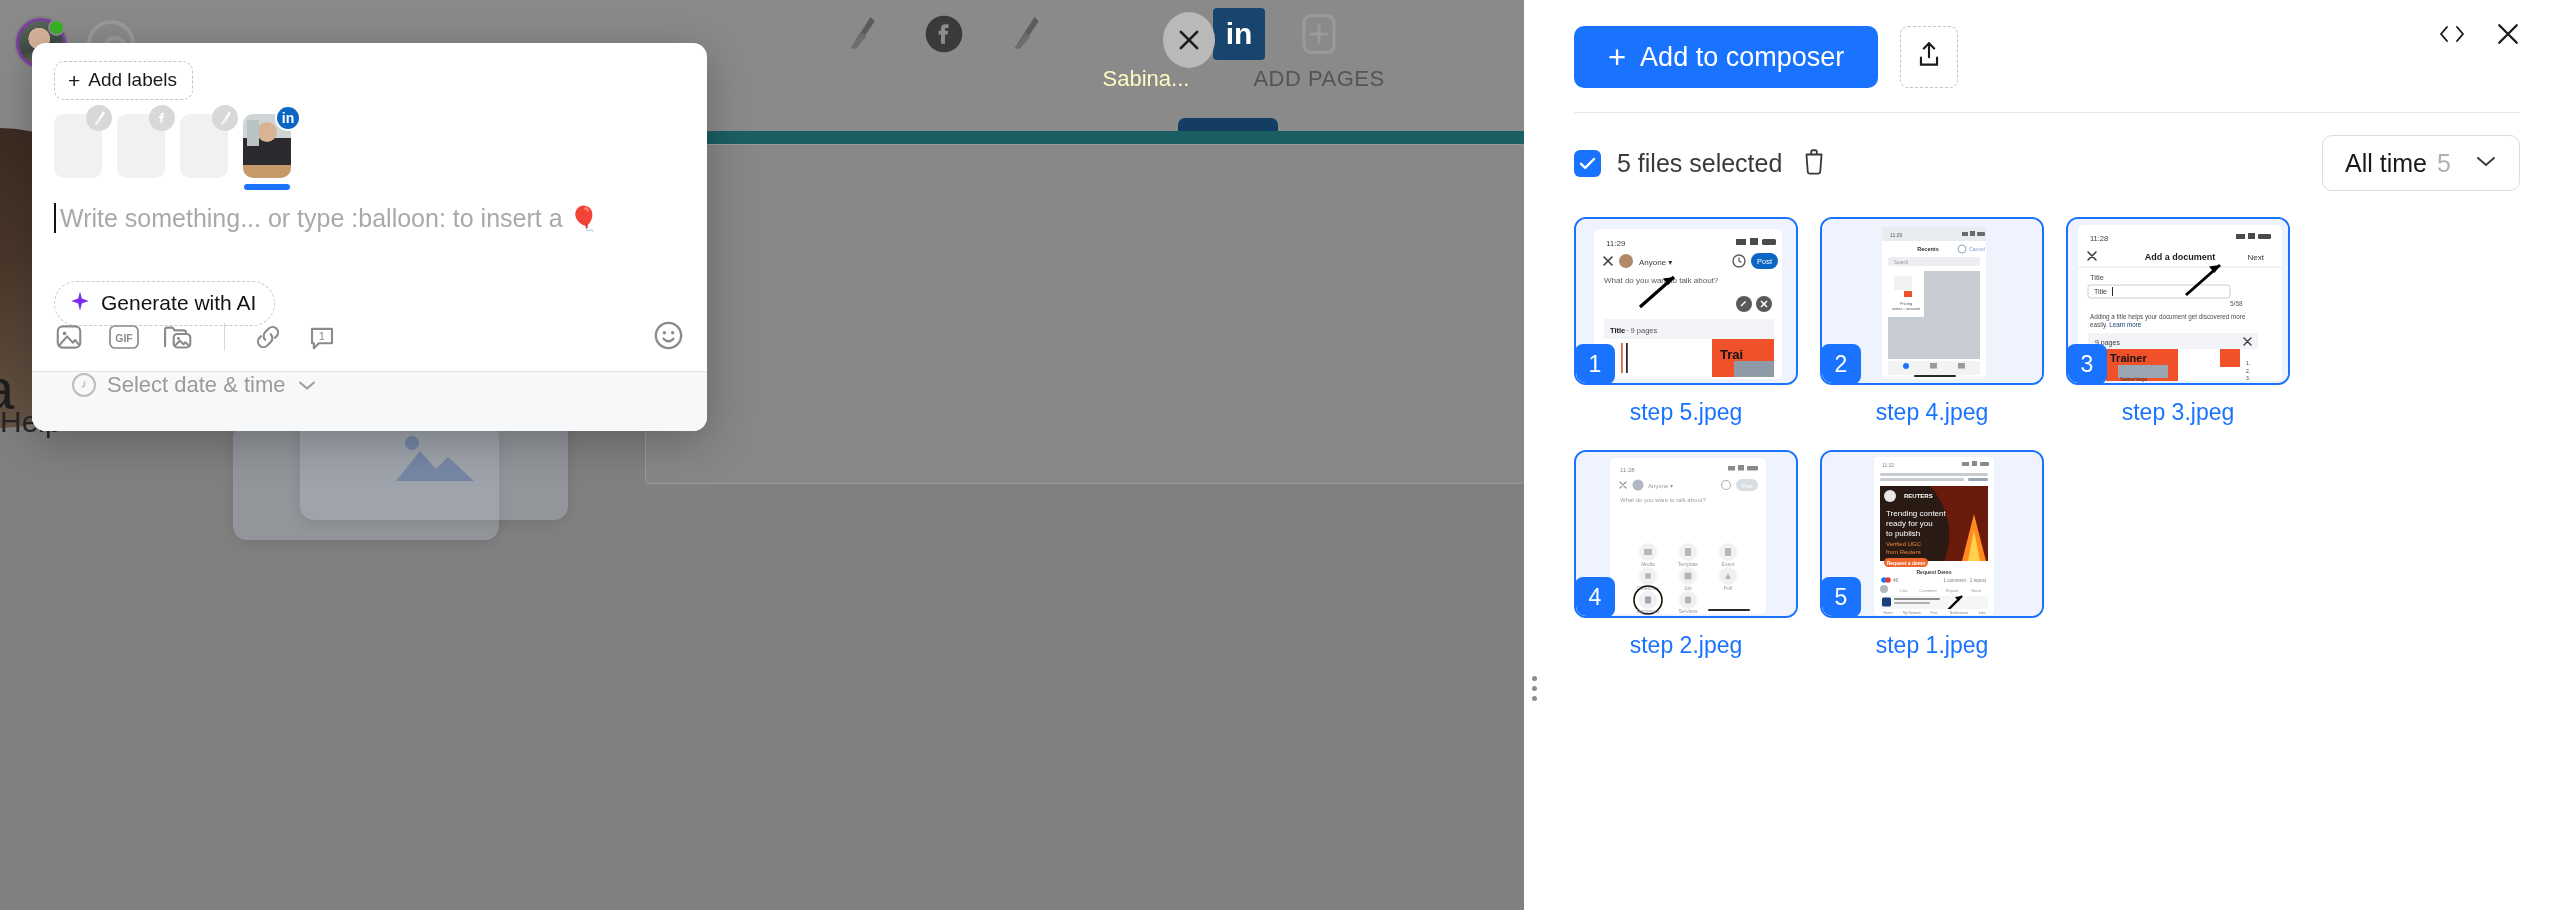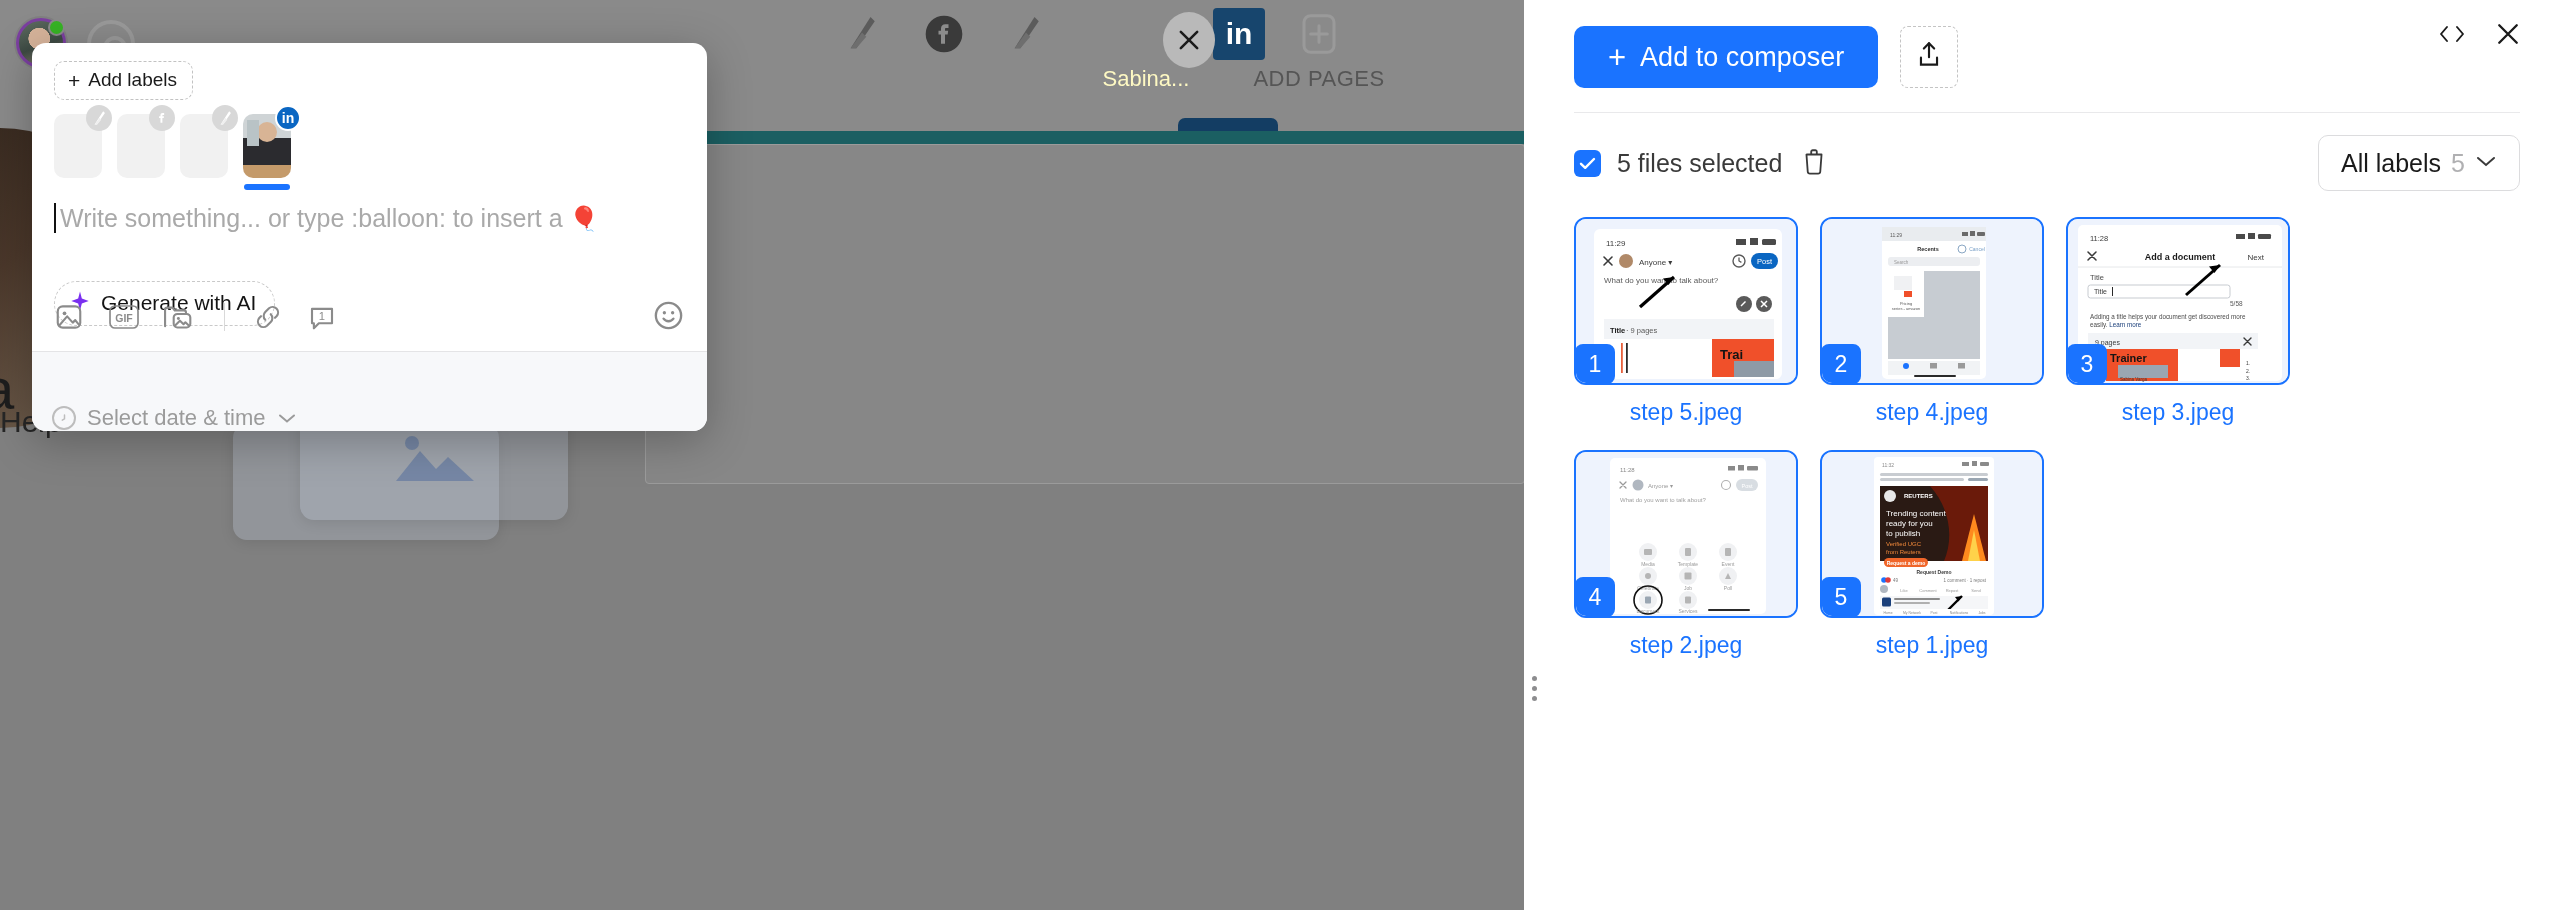--- a/index.html
+++ b/index.html
@@ -180,22 +180,22 @@
   .tool-row {
     position:absolute; left:0; right:0; bottom:0; height:68px;
     padding: 0 22px; display:flex; align-items:center;
   }
   .tool-icons { display:flex; align-items:center; gap:20px; }
   .ticon { width:34px; height:34px; display:flex; align-items:center; cursor:pointer; }
   .tdiv { width:1px; height:28px; background:#d9d9d9; margin: 0 8px; }
   .emoji-btn { margin-left:auto; cursor:pointer; }
 
   .modal-footer {
-    height: 80px; background:#f7f8fa; border-top:1px solid #e4e4e6;
-    display:flex; align-items:flex-end; padding: 0 20px;
+    height: 60px; background:#f7f8fa; border-top:1px solid #e4e4e6;
+    display:flex; align-items:flex-start; padding: 0 40px;
   }
   .sched {
     display:flex; align-items:center; gap:11px; color:#9b9b9b; font-size:22px; cursor:pointer;
   }
   .sched .clock {
     width:24px; height:24px; border-radius:50%; border:2px solid #bdbdbd;
     display:flex; align-items:center; justify-content:center;
   }
   .footer-right { margin-left:auto; display:flex; align-items:center; gap:22px; }
   .eye { cursor:pointer; }
@@ -527,21 +527,21 @@
           </svg>
       </span>
       <span class="sel-text">5 files selected</span>
       <span class="trash">
         <svg width="24" height="28" viewBox="0 0 22 26">
             <path d="M4 7 h14 l-1.2 16 a2 2 0 0 1 -2 1.8 H7.2 a2 2 0 0 1 -2 -1.8 Z" fill="none" stroke="#3a3a3a" stroke-width="1.7" stroke-linejoin="round"></path>
             <path d="M8.4 7 V4.4 a1.4 1.4 0 0 1 1.4 -1.4 h2.4 a1.4 1.4 0 0 1 1.4 1.4 V7" fill="none" stroke="#3a3a3a" stroke-width="1.7"></path>
           </svg>
       </span>
       <div class="media-filter">
-        <span class="mf-label">All labels</span>
+        <span class="mf-label">All time</span>
         <span class="mf-count">5</span>
         <span class="mf-caret">
           <svg width="22" height="14" viewBox="0 0 22 14">
               <path d="M3 4 L11 11 L19 4" fill="none" stroke="#3a3a3a" stroke-width="2" stroke-linecap="round"></path>
             </svg>
         </span>
       </div>
     </div>
 
     <div class="grid">

